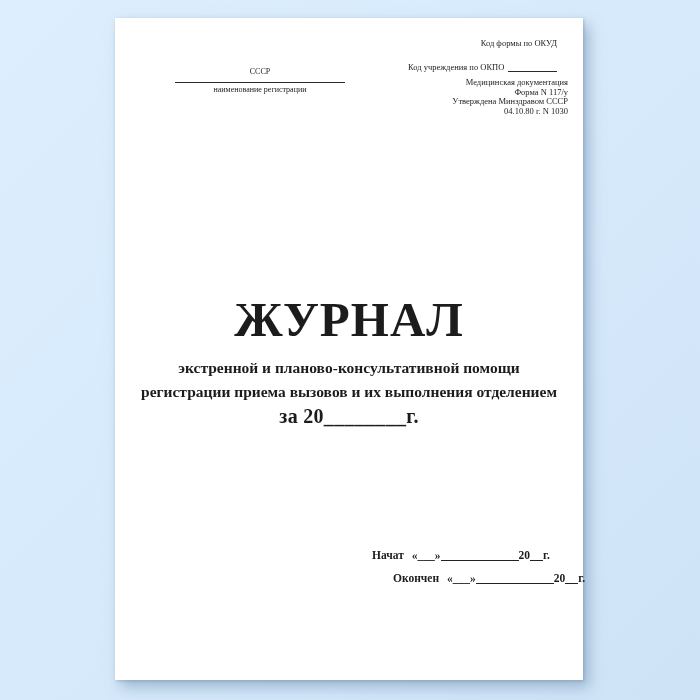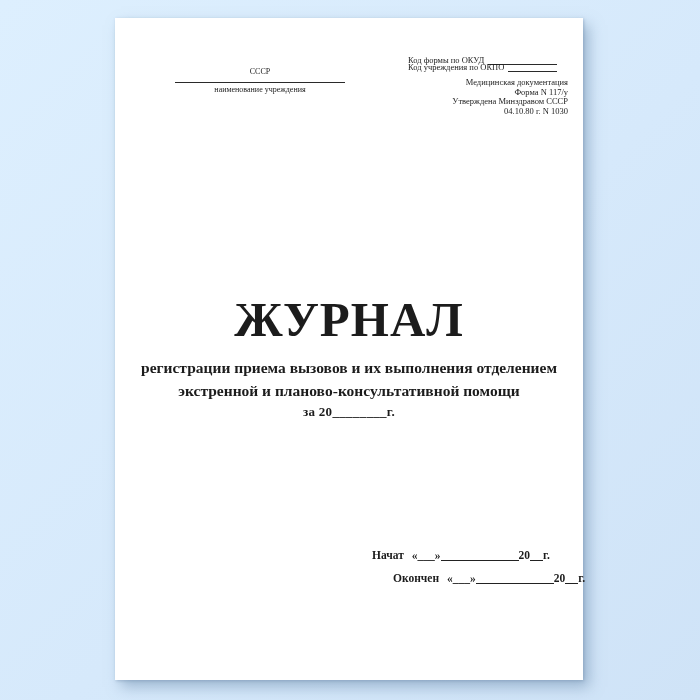--- a/index.html
+++ b/index.html
@@ -35,21 +35,21 @@
     font-size: 8.5px;
     line-height: 10px;
     white-space: nowrap;
   }
   .code-row .fill {
     flex: 1;
     height: 9px;
     margin-left: 4px;
     border-bottom: 1px solid #2a2a2a;
   }
-  .row-okud { top: 37px; }
+  .row-okud { top: 20px; flex-direction: column; }
   .row-okpo { top: 44px; }
 
   
   .meddoc {
     position: absolute;
     right: 15px;
     top: 60px;
     text-align: right;
     font-size: 8.5px;
     line-height: 9.6px;
@@ -90,21 +90,21 @@
     margin: 16px;
   }
   .title-sub {
     font-size: 15.5px;
     font-weight: bold;
     line-height: 1;
     margin-top: 8px;
   }
   .title-sub2 { margin-top: 7px; }
   .title-year {
-    font-size: 13px;
+    font-size: 20px;
     font-weight: bold;
     line-height: 1;
     margin-top: 7px;
     letter-spacing: 0.3px;
   }
 
   
   .frow {
     position: absolute;
     display: flex;
@@ -145,27 +145,27 @@
   <div class="meddoc">
     <div>Медицинская документация</div>
     <div>Форма N 117/у</div>
     <div>Утверждена Минздравом СССР</div>
     <div>04.10.80 г. N 1030</div>
   </div>
 
   <div class="ministry">
     <div>СССР</div>
     <div class="rule"></div>
-    <div class="caption">наименование учреждения</div>
+    <div class="caption">наименование регистрации</div>
   </div>
 
   <div class="title-block">
     <div class="title-main">ЖУРНАЛ</div>
+    <div class="title-sub title-sub2">экстренной и плановo-консультативной помощи</div>
     <div class="title-sub">регистрации приема вызовов и их выполнения отделением</div>
-    <div class="title-sub title-sub2">экстренной и плановo-консультативной помощи</div>
     <div class="title-year">за 20________г.</div>
   </div>
 
   <div class="frow row-begun">
     <span class="lbl">Начат</span>
     <span>«___»</span>
     <span class="fill-long"></span>
     <span>20</span>
     <span class="fill-short"></span>
     <span>г.</span>

